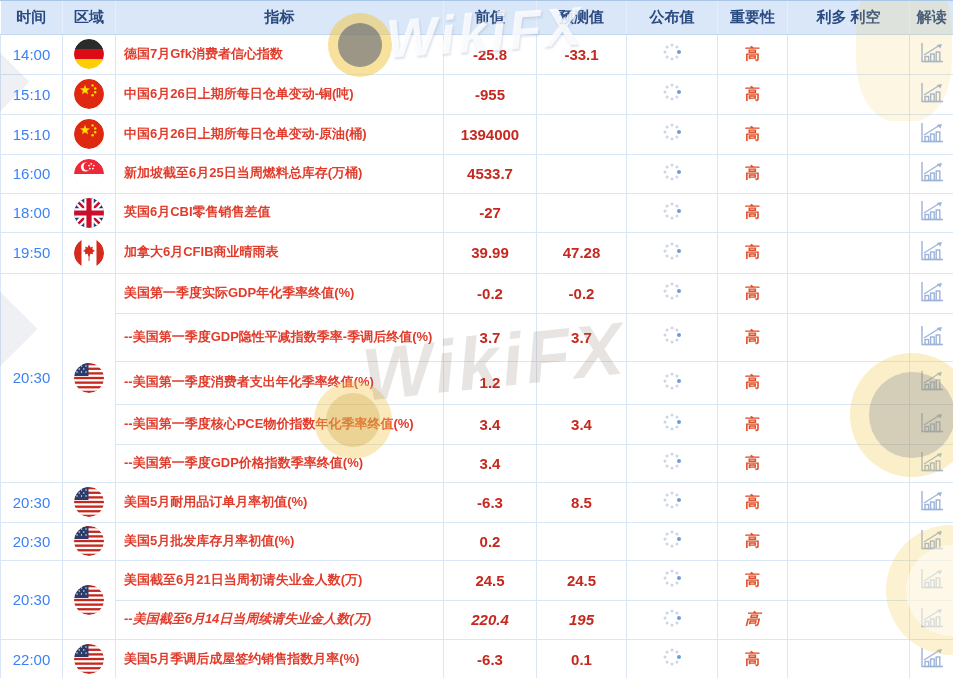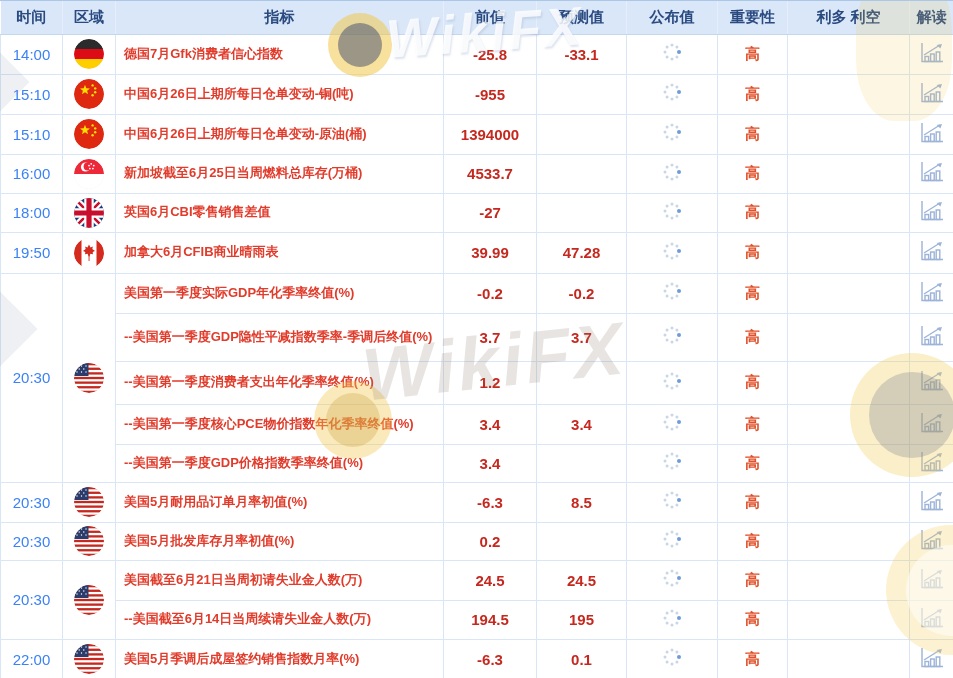--- a/index.html
+++ b/index.html
@@ -634,23 +634,23 @@
           <td class="c-bias"></td>
           <td class="c-int"><button class="interp-btn"><span style="display:inline-block;line-height:0;"><svg width="27" height="25" viewBox="0 0 27 25" fill="none" stroke="#9db3d8" stroke-width="1.4">
     <path d="M4 3 V21.5 H25"></path>
     <rect x="7" y="16.5" width="3.6" height="5"></rect>
     <rect x="12.6" y="14" width="3.6" height="7.5"></rect>
     <rect x="18.2" y="12" width="3.6" height="9.5"></rect>
     <path d="M6 15 L22 5"></path>
     <polygon points="24,4 18.6,5 22.4,8.6" fill="#9db3d8" stroke="none"></polygon>
   </svg></span></button></td>
         </tr>
-        <tr class="group-inner" style="height: 39px;">
+        <tr class="group-inner" style="height: 39px; font-style: italic;">
           <td class="c-ind">--美国截至6月14日当周续请失业金人数(万)</td>
-          <td class="c-val">194.5</td>
+          <td class="c-val">220.4</td>
           <td class="c-val">195</td>
           <td class="c-pub"><span style="display:inline-block;line-height:0;"><svg width="20" height="20" viewBox="0 0 20 20">
                 <circle cx="17.00" cy="10.00" r="2" fill="#6f9bd9"></circle>
                 <circle cx="14.95" cy="14.95" r="1.5" fill="#c9d6e8"></circle>
                 <circle cx="10.00" cy="17.00" r="1.5" fill="#c9d6e8"></circle>
                 <circle cx="5.05" cy="14.95" r="1.5" fill="#c9d6e8"></circle>
                 <circle cx="3.00" cy="10.00" r="1.5" fill="#c9d6e8"></circle>
                 <circle cx="5.05" cy="5.05" r="1.5" fill="#c9d6e8"></circle>
                 <circle cx="10.00" cy="3.00" r="1.5" fill="#c9d6e8"></circle>
                 <circle cx="14.95" cy="5.05" r="1.5" fill="#c9d6e8"></circle>

